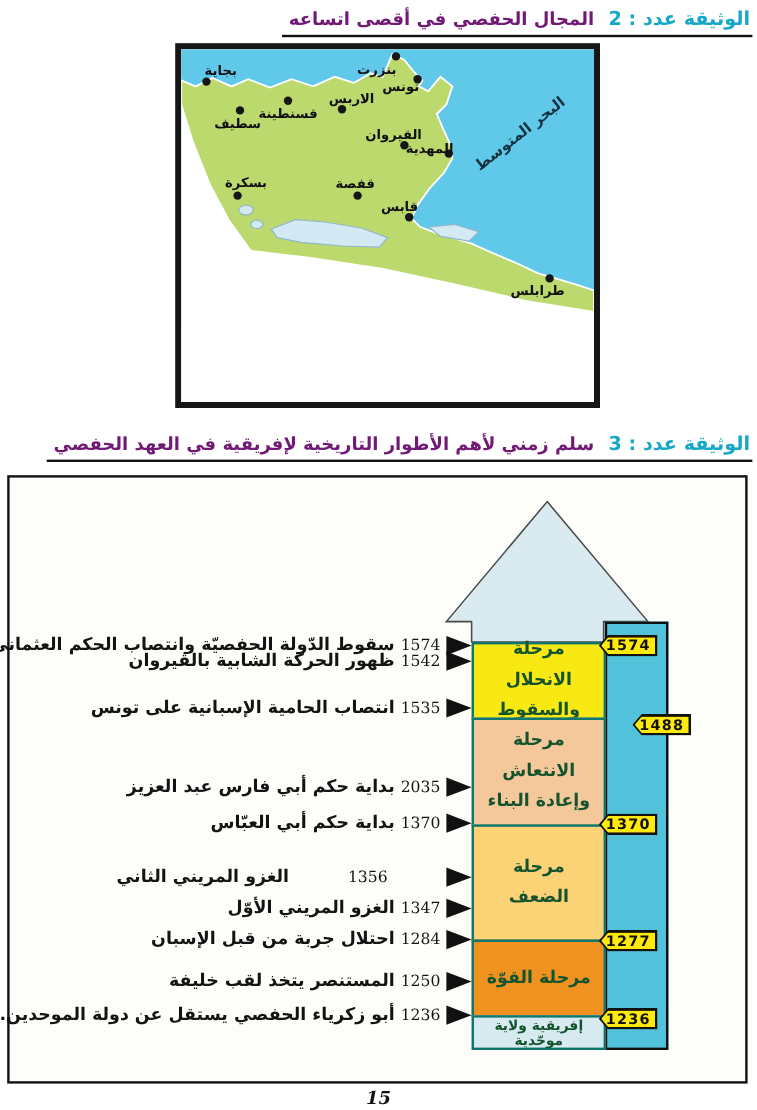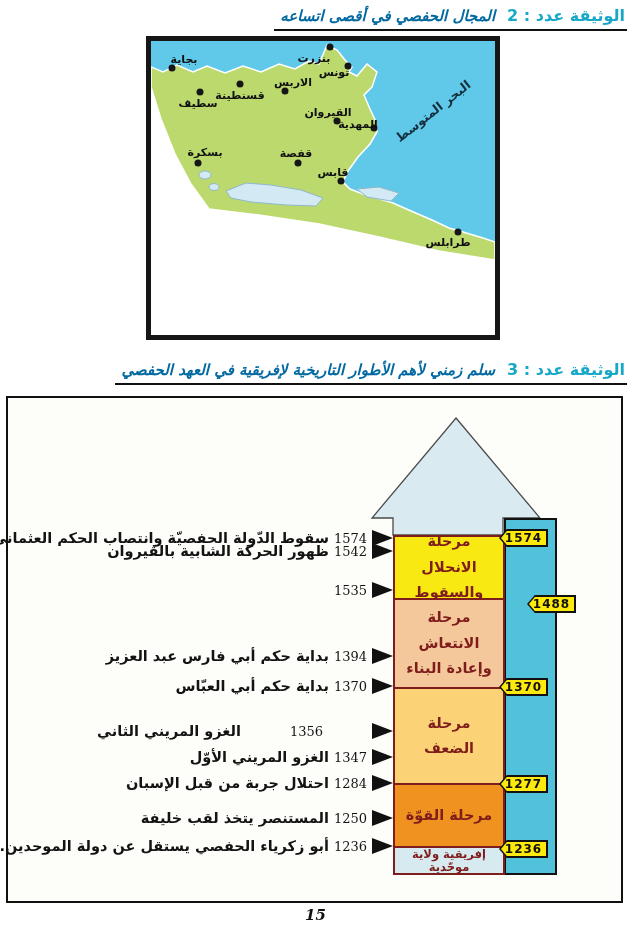--- a/index.html
+++ b/index.html
@@ -3,21 +3,21 @@
 <meta charset="utf-8">
 <style>
   * { margin:0; padding:0; box-sizing:border-box; }
   body { background:#e8e8e8; font-family:"DejaVu Sans", sans-serif; }
   .page { position:relative; width:631px; height:925px; background:#ffffff; margin:0 auto; overflow:hidden; }
 
   
   .doc-header { position:absolute; display:flex; direction:rtl; align-items:baseline; gap:12px;
                 border-bottom:2.5px solid #111; padding:2px 2px 4px 6px; }
   .doc-label { color:#17a8c8; font-weight:bold; font-size:16px; white-space:nowrap; }
-  .doc-title { color:#0369a1; font-weight:bold; font-size:15px; white-space:nowrap;font-style:italic; }
+  .doc-title { color:#701a75; font-weight:bold; font-size:15px; white-space:nowrap; }
   #hdr2 { top:4px; right:4px; }
   #hdr3 { top:358px; right:4px; }
 
   
   .map-frame { position:absolute; left:146px; top:36px; width:354px; height:304px;
                border:5px solid #161616; background:#fff; }
   .map-frame svg { position:absolute; left:0; top:0; width:344px; height:294px; }
   .city-dot { position:absolute; width:7px; height:7px; background:#161616; border-radius:50%;
               transform:translate(-50%,-50%); }
   .city-label { position:absolute; transform:translate(-50%,-50%); font-size:11px; font-weight:bold;
@@ -27,23 +27,23 @@
 
   
   .doc3-box { position:absolute; left:6px; top:396px; width:617px; height:507px;
               border:2.5px solid #111; background:#fdfdfa; }
 
   .arrow-svg { position:absolute; left:360px; top:412px; width:200px; height:130px; }
 
   .axis-col { position:absolute; left:504px; top:518px; width:53px; height:357px;
               background:#52c2db; border:2px solid #111; }
 
-  .stage { position:absolute; left:393px; width:112px; border:2px solid #7f1d1d;
+  .stage { position:absolute; left:393px; width:112px; border:2px solid #0f766e;
            display:flex; align-items:center; justify-content:center; text-align:center;
-           font-weight:bold; font-size:14.5px; color:#7f1d1d; direction:rtl;
+           font-weight:bold; font-size:14.5px; color:#14532d; direction:rtl;
            padding:12px 8px; line-height:1.75; }
   #stage0 { top:535px; height:65px; background:#f8e912; }
   #stage1 { top:598px; height:91px; background:#f5c89c; }
   #stage2 { top:687px; height:98px; background:#fbd376; }
   #stage3 { top:783px; height:65px; background:#ef921f; }
   #stage4 { top:846px; height:29px; background:#d7eaf0; font-size:11.5px; line-height:1.1; }
 
   .ytag { position:absolute; left:499px; width:49px; height:18px; background:#111;
           clip-path:polygon(0 50%, 16% 0, 100% 0, 100% 100%, 16% 100%); }
   .ytag-in { position:absolute; left:2px; top:2px; right:2px; bottom:2px; background:#fde90c;
@@ -161,26 +161,27 @@
     <span class="ev-text">سقوط الدّولة الحفصيّة وانتصاب الحكم العثماني.</span>
     <span class="ev-year">1574</span>
     <span class="ev-arrow"></span>
   </div>
   <div class="event" id="ev1">
     <span class="ev-text">ظهور الحركة الشابية بالقيروان</span>
     <span class="ev-year">1542</span>
     <span class="ev-arrow"></span>
   </div>
   <div class="event" id="ev2">
+    <span class="ev-text">انتصاب الحامية الإسبانية على تونس</span>
     <span class="ev-year">1535</span>
     <span class="ev-arrow"></span>
   </div>
   <div class="event" id="ev3">
     <span class="ev-text">بداية حكم أبي فارس عبد العزيز</span>
-    <span class="ev-year">1394</span>
+    <span class="ev-year">2035</span>
     <span class="ev-arrow"></span>
   </div>
   <div class="event" id="ev4">
     <span class="ev-text">بداية حكم أبي العبّاس</span>
     <span class="ev-year">1370</span>
     <span class="ev-arrow"></span>
   </div>
   <div class="event" id="ev5">
     <span class="ev-text">الغزو المريني الثاني</span>
     <span class="ev-year">1356</span>

